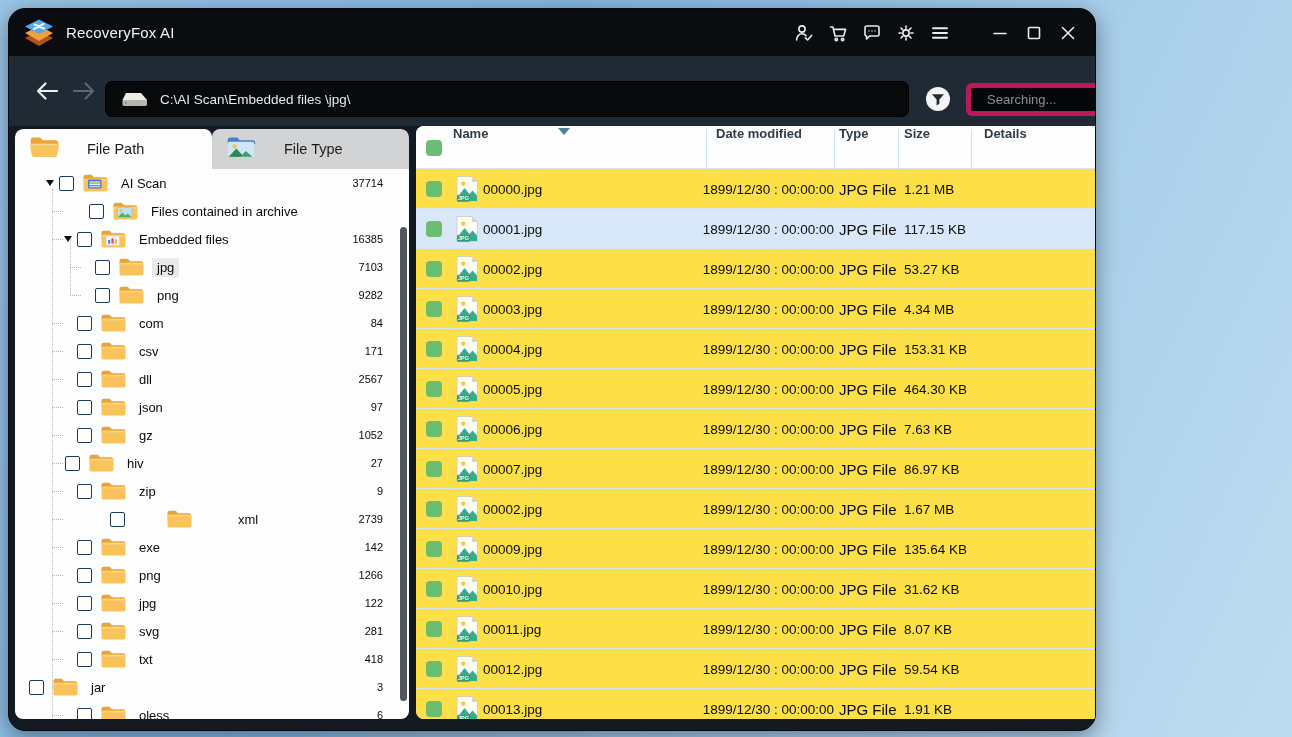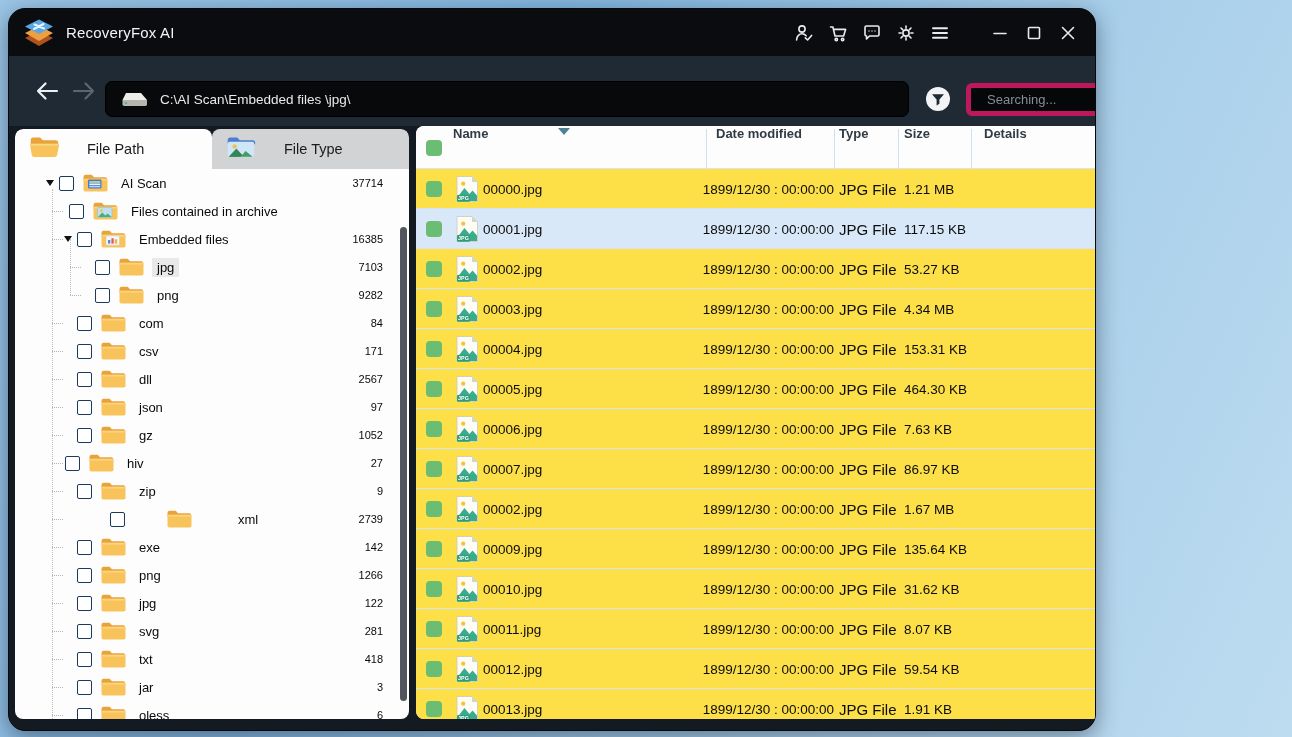--- a/index.html
+++ b/index.html
@@ -225,21 +225,21 @@
               <rect x="1.5" y="5.5" width="24" height="13" rx="1.8" fill="#f9c35c"></rect>
               <path d="M1.5 7.4 h24 v-1.2 h-24 Z" fill="#fcd88a"></path>
               <rect x="6" y="6.5" width="13.5" height="9" rx="1" fill="#3f7fd2"></rect>
               <rect x="7.3" y="8.2" width="11" height="1.5" fill="#f4d96b"></rect>
               <rect x="7.3" y="10.5" width="11" height="1.5" fill="#e8f1ff"></rect>
               <rect x="7.3" y="12.8" width="11" height="1.5" fill="#bcd7ff"></rect>
             </svg></span>
           <span class="lbl">AI Scan</span>
           <span class="cnt">37714</span>
         </div>
-        <div class="titem" style="padding-left: 40px;">
+        <div class="titem" style="padding-left: 60px;">
           <span class="stub" style="left: 37px; width: 11px;"></span>
           <span class="exp"></span>
           <span class="cb"></span>
           <span class="fic"><svg width="26" height="20" viewBox="0 0 26 20">
               <path d="M1.5 4 q0-2.2 2.2-2.2 h6 l2.3 2.4 h11 q2.3 0 2.3 2.2 v1.2 H1.5 Z" fill="#e9a33b"></path>
               <rect x="1.5" y="5.5" width="24" height="13" rx="1.8" fill="#f9c35c"></rect>
               <path d="M1.5 7.4 h24 v-1.2 h-24 Z" fill="#fcd88a"></path>
               <rect x="5.5" y="6.5" width="14.5" height="10" rx="1" fill="#bfe0f2" stroke="#8fb6cf" stroke-width="0.5"></rect>
               <circle cx="9.2" cy="9.6" r="1.4" fill="#f5c33b"></circle>
               <path d="M6 16 l4.2-4.6 3.2 3.2 2.2-2.2 4 3.6 Z" fill="#4caf6e"></path>
@@ -437,21 +437,21 @@
           <span class="exp"></span>
           <span class="cb"></span>
           <span class="fic"><svg width="26" height="20" viewBox="0 0 26 20">
               <path d="M1.5 4 q0-2.2 2.2-2.2 h6 l2.3 2.4 h11 q2.3 0 2.3 2.2 v1.2 H1.5 Z" fill="#e9a33b"></path>
               <rect x="1.5" y="5.5" width="24" height="13" rx="1.8" fill="#f9c35c"></rect>
               <path d="M1.5 7.4 h24 v-1.2 h-24 Z" fill="#fcd88a"></path>
             </svg></span>
           <span class="lbl">txt</span>
           <span class="cnt">418</span>
         </div>
-        <div class="titem" style="padding-left: 48px;">
+        <div class="titem" style="">
           <span class="stub" style="left: 37px; width: 11px;"></span>
           <span class="exp"></span>
           <span class="cb"></span>
           <span class="fic"><svg width="26" height="20" viewBox="0 0 26 20">
               <path d="M1.5 4 q0-2.2 2.2-2.2 h6 l2.3 2.4 h11 q2.3 0 2.3 2.2 v1.2 H1.5 Z" fill="#e9a33b"></path>
               <rect x="1.5" y="5.5" width="24" height="13" rx="1.8" fill="#f9c35c"></rect>
               <path d="M1.5 7.4 h24 v-1.2 h-24 Z" fill="#fcd88a"></path>
             </svg></span>
           <span class="lbl">jar</span>
           <span class="cnt">3</span>

